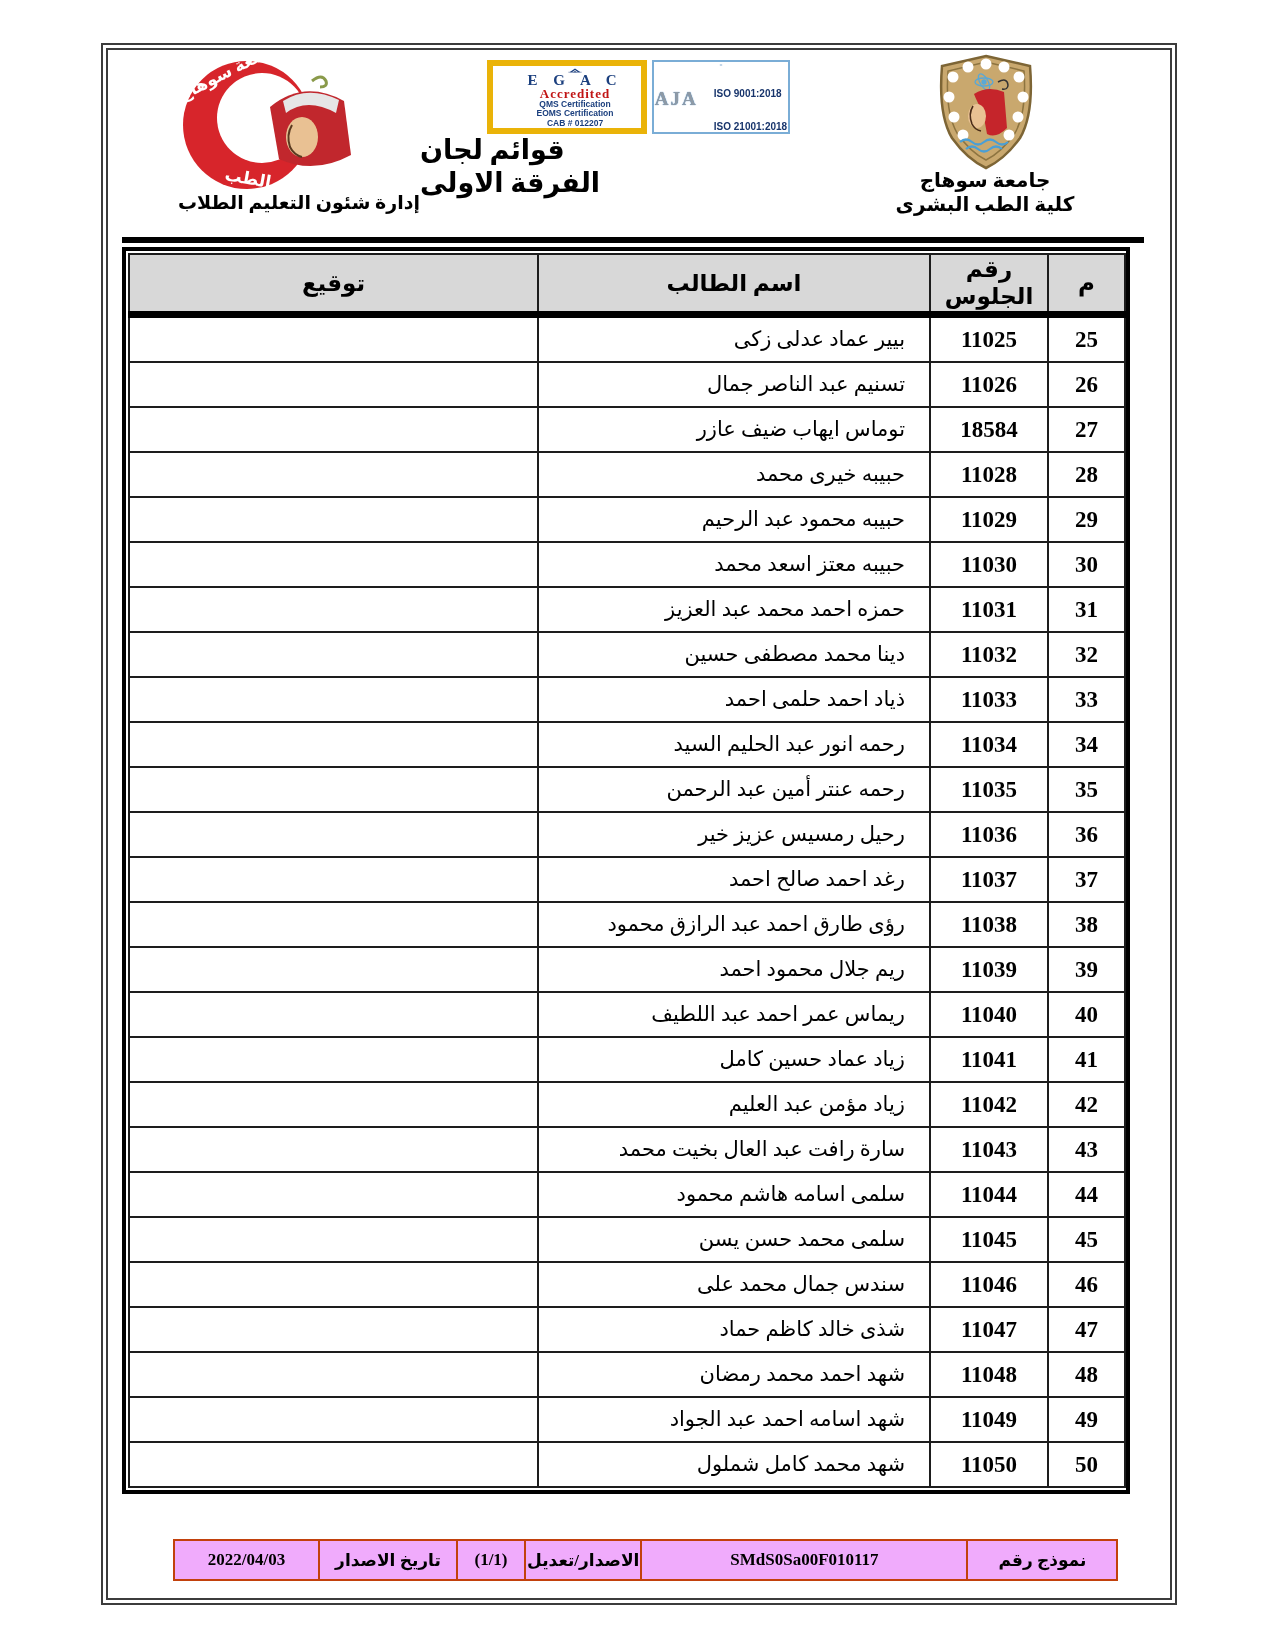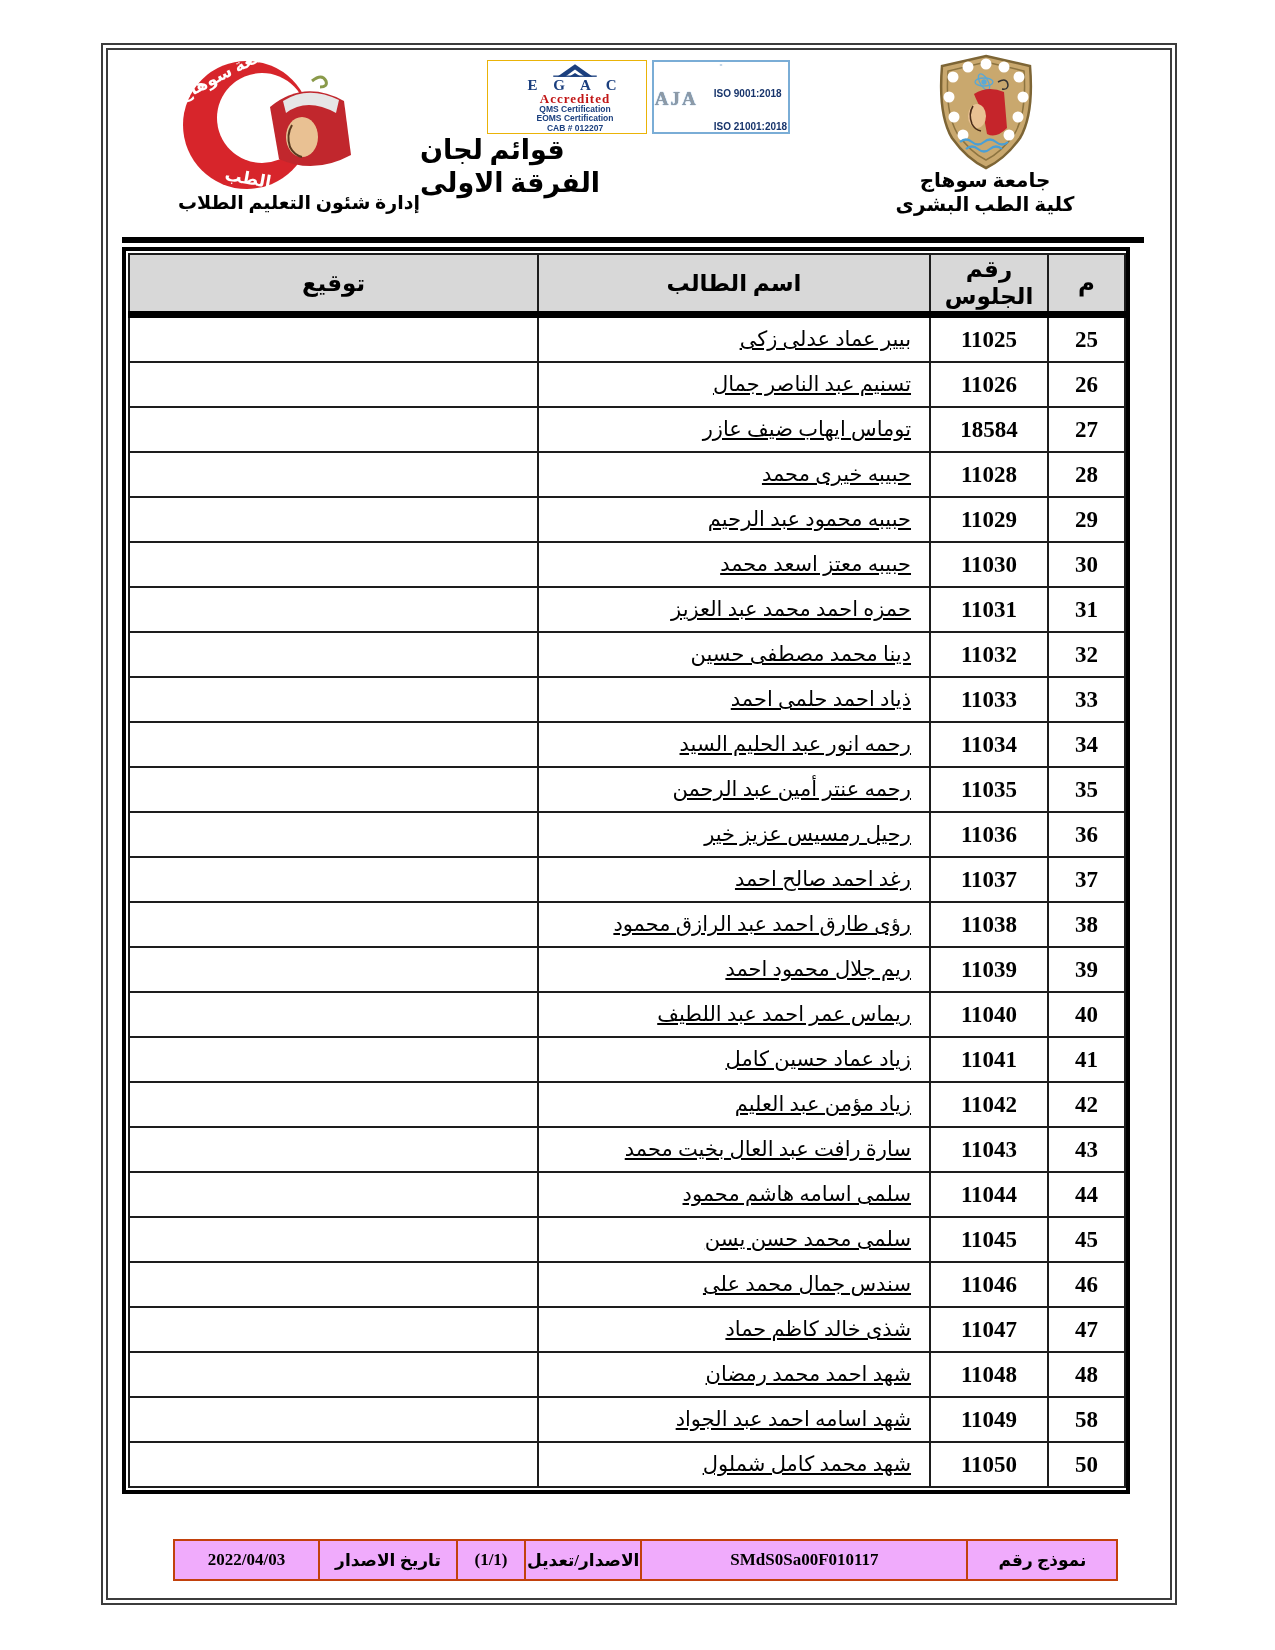--- a/index.html
+++ b/index.html
@@ -6,21 +6,21 @@
   .page{position:relative;width:1275px;height:1650px;background:#fff;overflow:hidden;
         font-family:"Liberation Serif","DejaVu Sans",serif;color:#000;}
   .page-frame{position:absolute;left:106px;top:48px;width:1062px;height:1548px;
         border:2px solid #3c3c3c;outline:2px solid #3c3c3c;outline-offset:3px;background:#fff;}
 
   
   .hdr-left-logo{position:absolute;left:152px;top:55px;width:238px;height:138px;}
   .hdr-left-dept{position:absolute;left:120px;top:191px;width:300px;
         font-weight:bold;font-size:19px;direction:rtl;}
   .cert-row{position:absolute;left:487px;top:60px;width:306px;height:76px;display:flex;gap:5px;}
-  .egac-box{width:160px;height:74px;border:1px solid #eab308;background:#fff;display:flex;
+  .egac-box{width:160px;height:74px;border:6px solid #eab308;background:#fff;display:flex;
         flex-direction:column;align-items:center;justify-content:flex-start;padding-top:2px;box-sizing:border-box;padding-left:16px;}
   .egac-letters{font-family:"Liberation Serif",serif;font-weight:bold;color:#1b3f7e;font-size:15px;letter-spacing:6px;line-height:14px;}
   .egac-accredited{font-weight:bold;color:#c11515;font-size:13px;line-height:13px;letter-spacing:1px;}
   .egac-line{font-weight:bold;color:#1b3f7e;font-size:8.5px;line-height:9.5px;font-family:"Liberation Sans",sans-serif;}
   .aja-box{width:138px;height:74px;border:2px solid #7aadd6;background:#fff;display:flex;
         flex-direction:column;align-items:center;box-sizing:border-box;padding-top:2px;}
   .aja-bottom{display:flex;align-items:center;gap:16px;}
   .aja-name{font-weight:bold;font-size:19px;color:#8e9aa6;text-shadow:0 0 1px #2e75b6;letter-spacing:2px;}
   .iso-lines{display:flex;flex-direction:column;}
   .iso-line{font-weight:bold;color:#17346b;font-size:10px;line-height:11px;font-family:"Liberation Sans",sans-serif;margin-top:22px;}
@@ -33,21 +33,21 @@
   .thick-rule{position:absolute;left:122px;top:237px;width:1022px;height:6px;background:#000;}
 
   
   .table-wrap{position:absolute;left:122px;top:247px;width:996px;background:#fff;
         border:4px solid #000;padding:2px;}
   table.main{border-collapse:collapse;table-layout:fixed;width:996px;direction:rtl;}
   table.main th{background:#d8d8d8;border:2px solid #1d1d1d;border-bottom:7px solid #000;
         height:46px;font-weight:bold;font-size:23px;}
   table.main td{border:2px solid #1d1d1d;height:41px;background:#fff;overflow:hidden;white-space:nowrap;}
   td.c-index,td.c-seat{text-align:center;font-weight:bold;font-size:23px;}
-  td.c-name{text-align:right;padding:0 18px 0 4px;font-size:21px;text-decoration:underline;}
+  td.c-name{text-align:right;padding:0 24px 0 4px;font-size:21px;}
   td.c-signature{}
 
   
   .footer-table{position:absolute;left:173px;top:1539px;border-collapse:collapse;table-layout:fixed;
         direction:rtl;}
   .footer-table td{border:2px solid #c2410c;height:36px;text-align:center;font-weight:bold;
         font-size:17px;background:#f0abfc;overflow:hidden;white-space:nowrap;}
   .ltr{direction:ltr;}
 </style>
 </head>
@@ -299,21 +299,21 @@
             <td class="c-name">شذى خالد كاظم حماد</td>
             <td class="c-signature"></td>
           </tr>
           <tr>
             <td class="c-index">48</td>
             <td class="c-seat">11048</td>
             <td class="c-name">شهد احمد محمد رمضان</td>
             <td class="c-signature"></td>
           </tr>
           <tr>
-            <td class="c-index">58</td>
+            <td class="c-index">49</td>
             <td class="c-seat">11049</td>
             <td class="c-name">شهد اسامه احمد عبد الجواد</td>
             <td class="c-signature"></td>
           </tr>
           <tr>
             <td class="c-index">50</td>
             <td class="c-seat">11050</td>
             <td class="c-name">شهد محمد كامل شملول</td>
             <td class="c-signature"></td>
           </tr>

